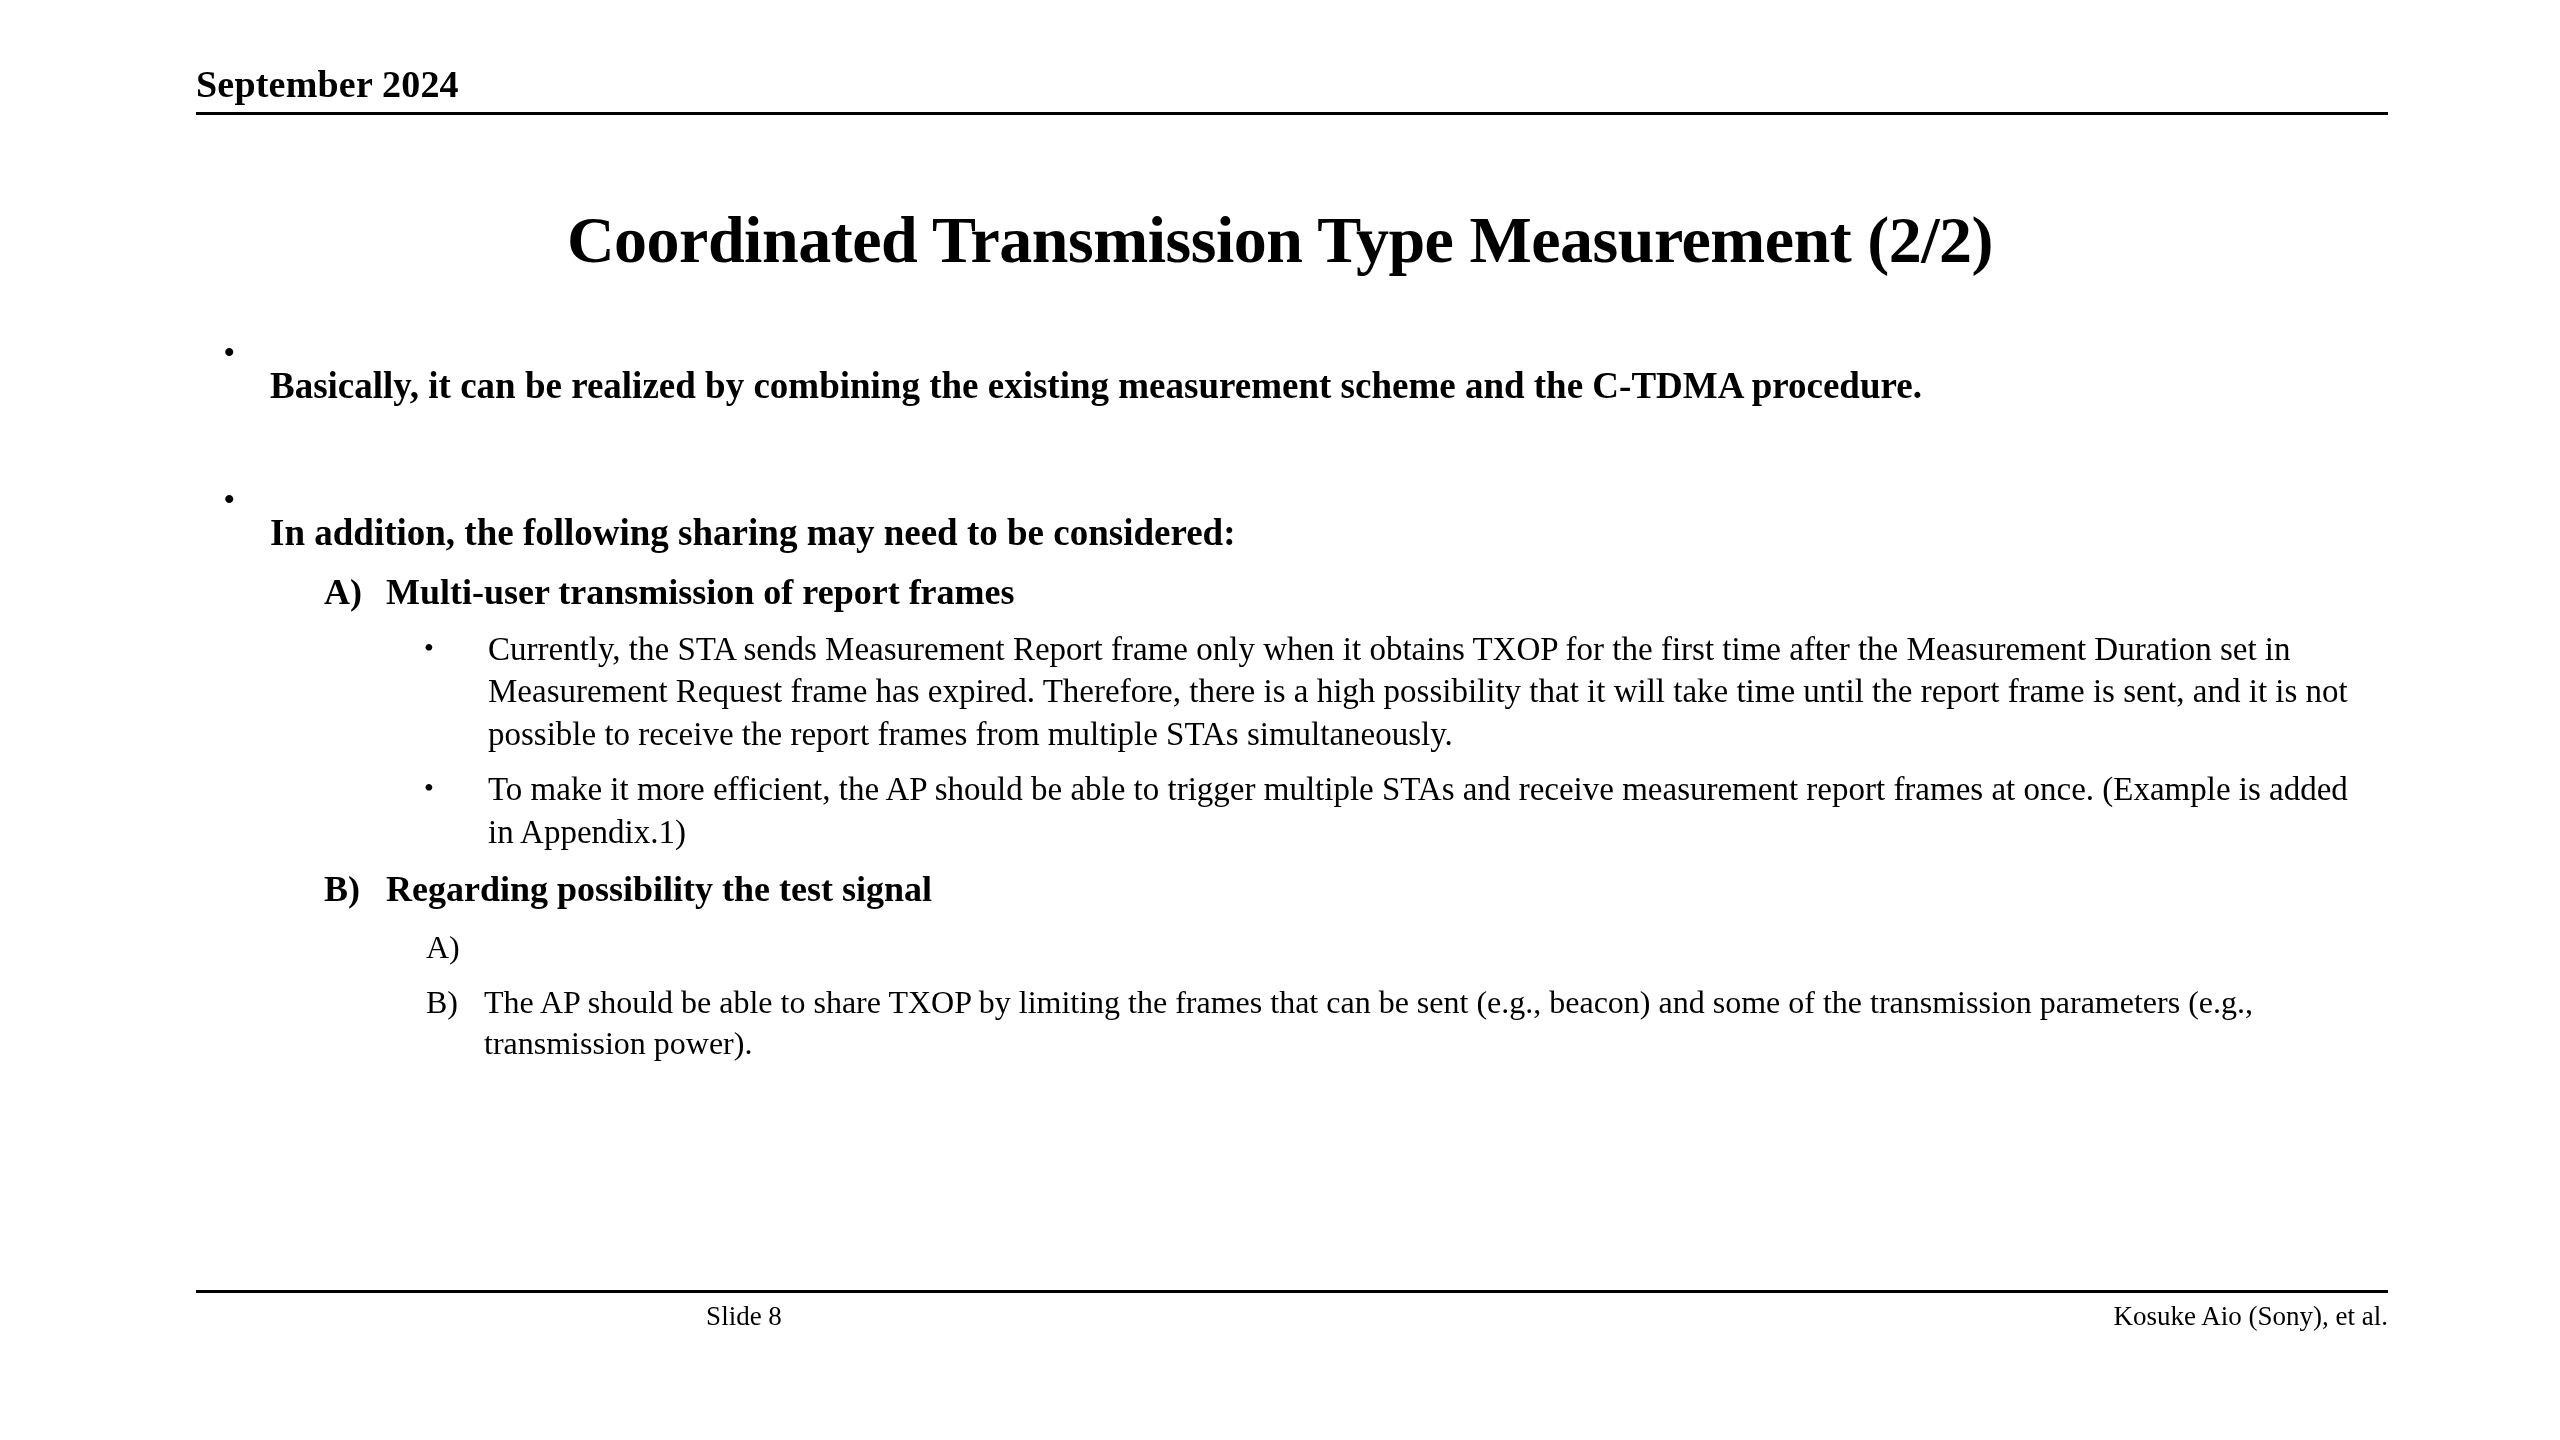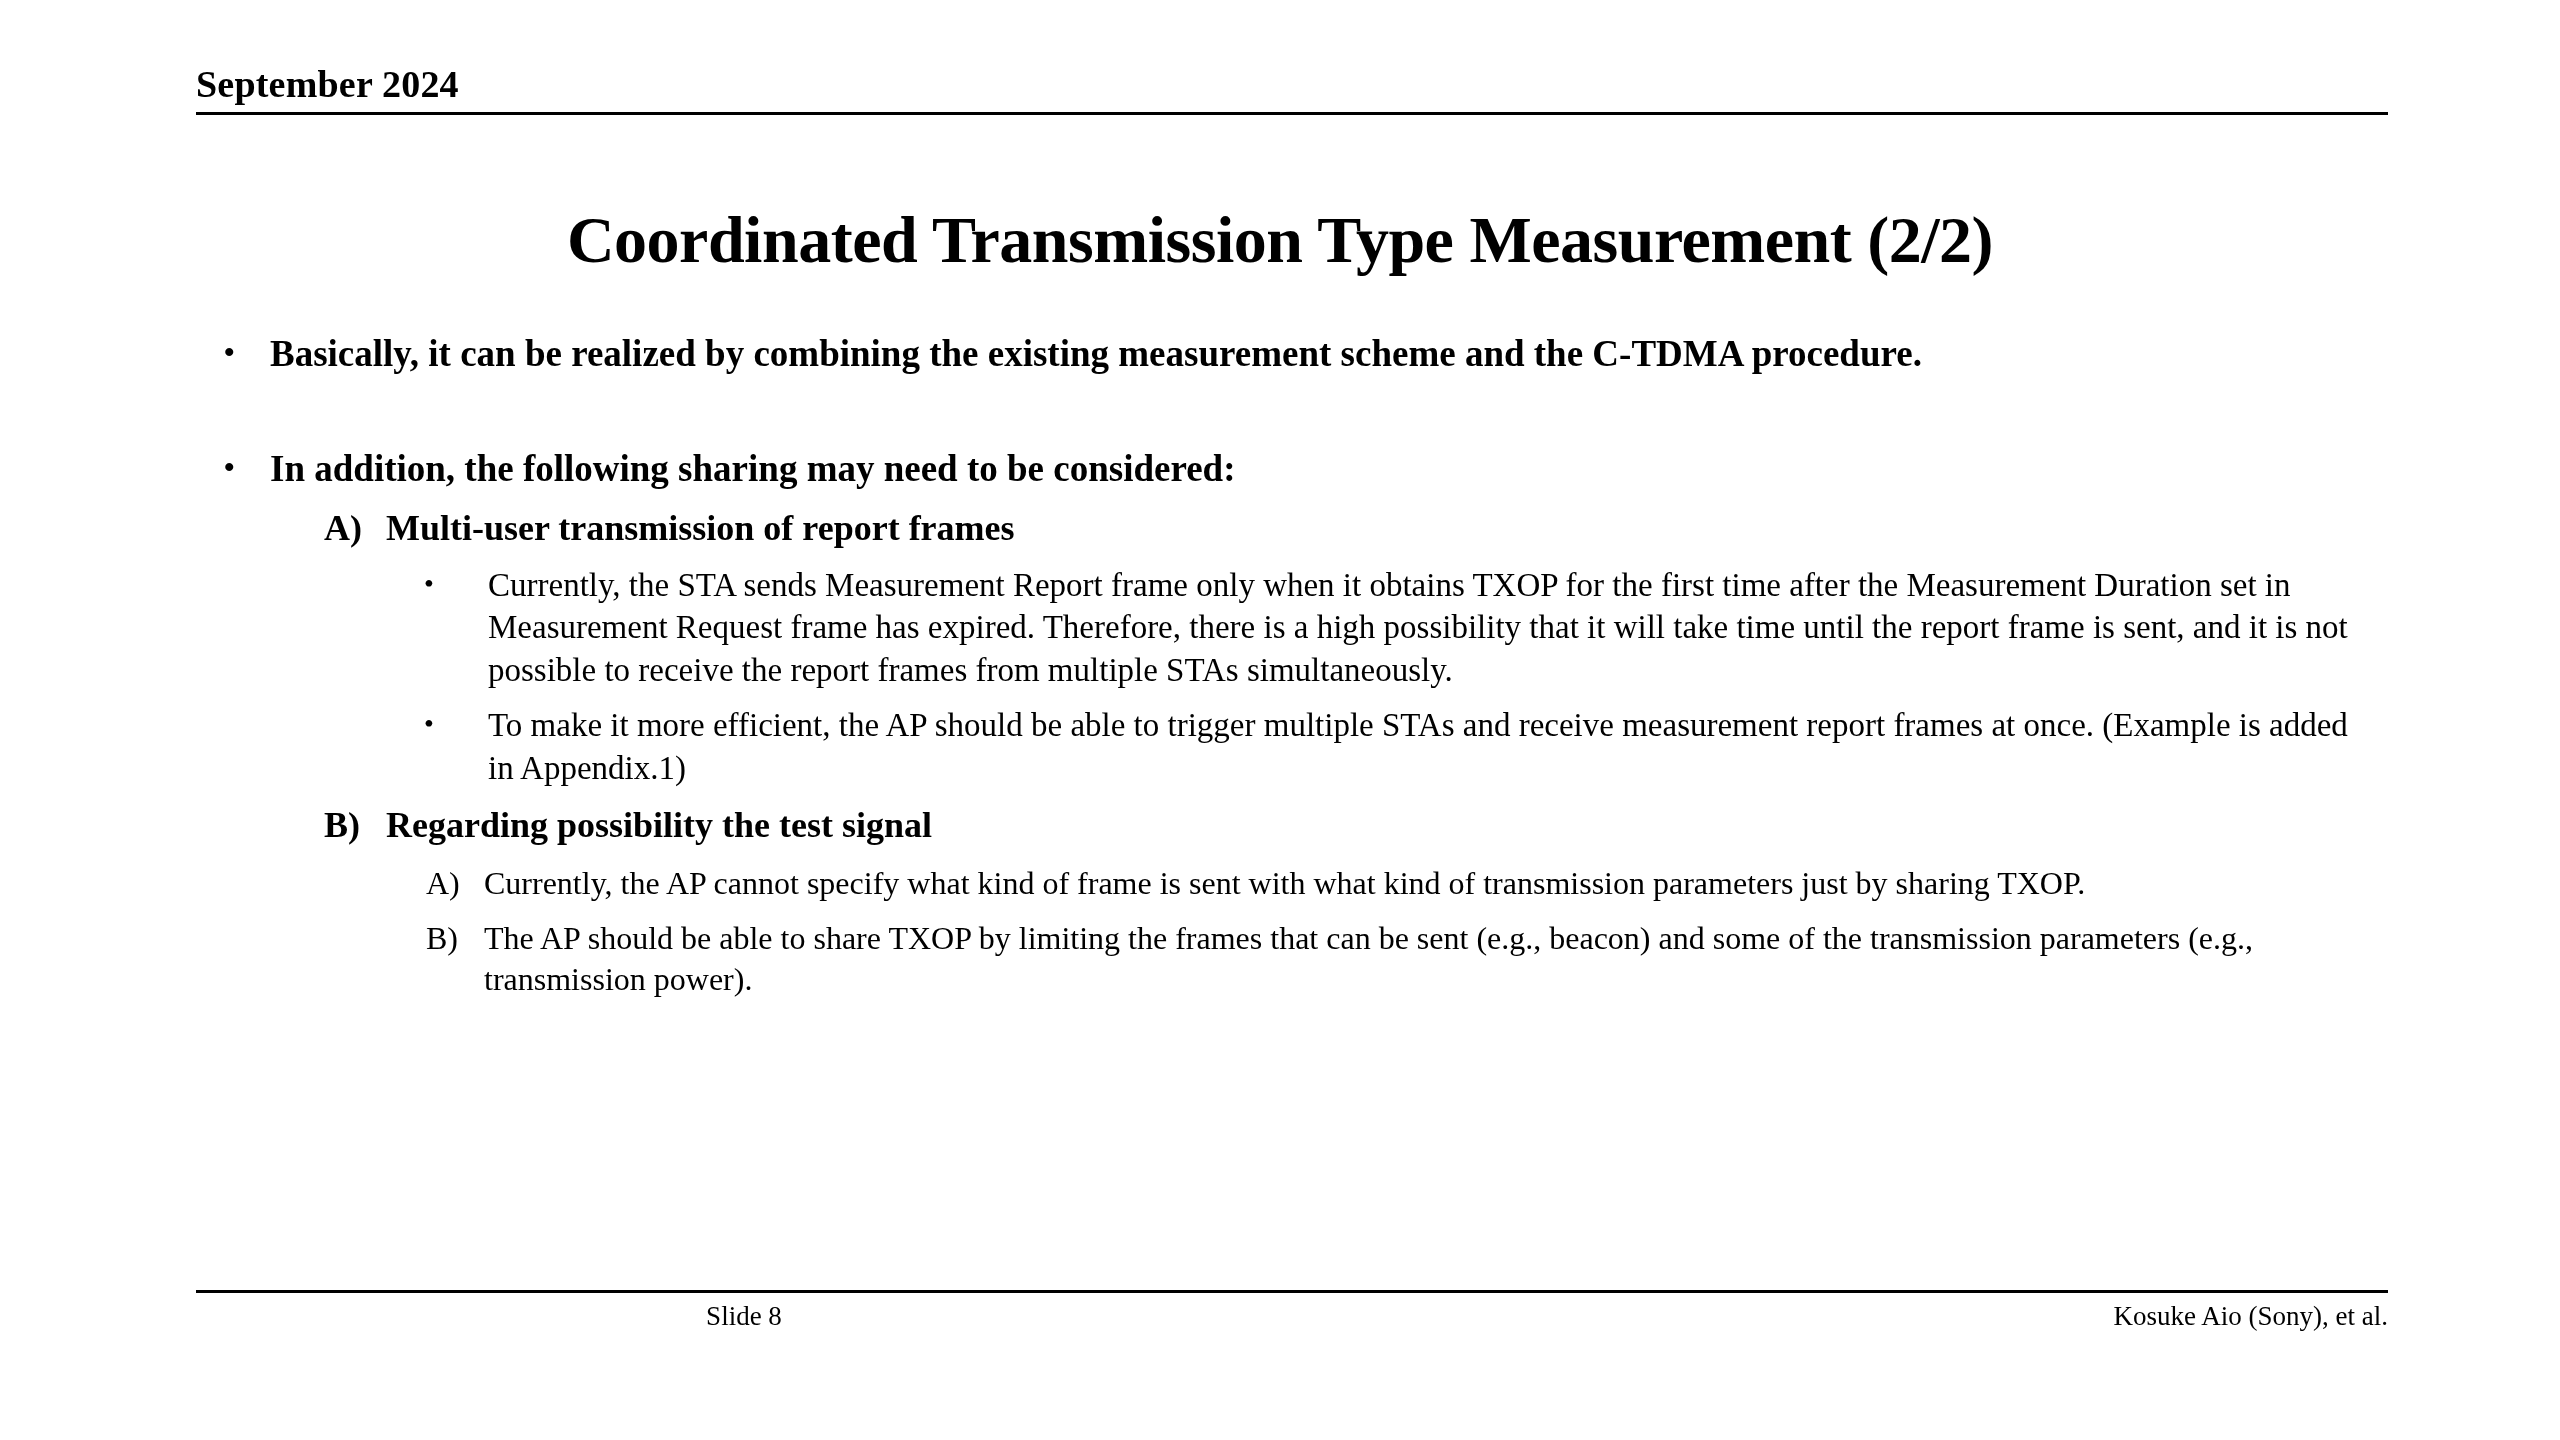--- a/index.html
+++ b/index.html
@@ -77,20 +77,21 @@
     width: 74px;
     flex: 0 0 74px;
     text-align: left;
     padding-left: 28px;
     box-sizing: border-box;
     font-size: 30px;
     line-height: 1.45;
   }
   .lvl1 .txt {
     flex: 1;
+    margin-top: 32px;
   }
 
   .spacer {
     height: 58px;
   }
 
   .lvl2 {
     display: flex;
     align-items: flex-start;
     font-size: 36px;
@@ -211,21 +212,20 @@
       <span class="txt">To make it more efficient, the AP should be able to trigger multiple STAs and receive measurement report frames at once. (Example is added in Appendix.1)</span>
     </div>
 
     <div class="lvl2">
       <span class="marker">B)</span>
       <span class="txt">Regarding possibility the test signal</span>
     </div>
 
     <div class="lvl4">
       <span class="marker">A)</span>
-      <span class="txt">Currently, the AP cannot specify what kind of frame is sent with what kind of transmission parameters just by sharing TXOP.</span>
     </div>
 
     <div class="lvl4">
       <span class="marker">B)</span>
       <span class="txt">The AP should be able to share TXOP by limiting the frames that can be sent (e.g., beacon) and some of the transmission parameters (e.g., transmission power).</span>
     </div>
 
   </div>
 
   <div class="footer">

